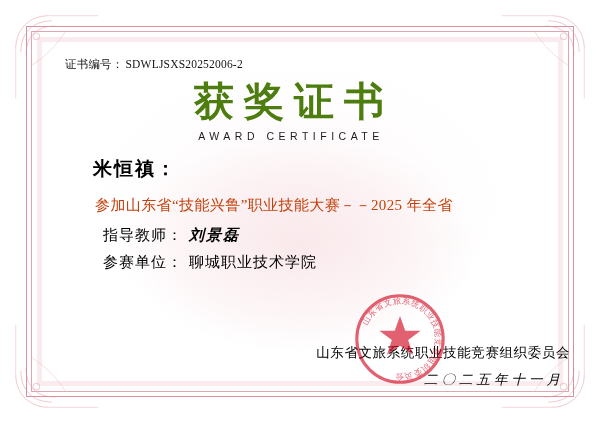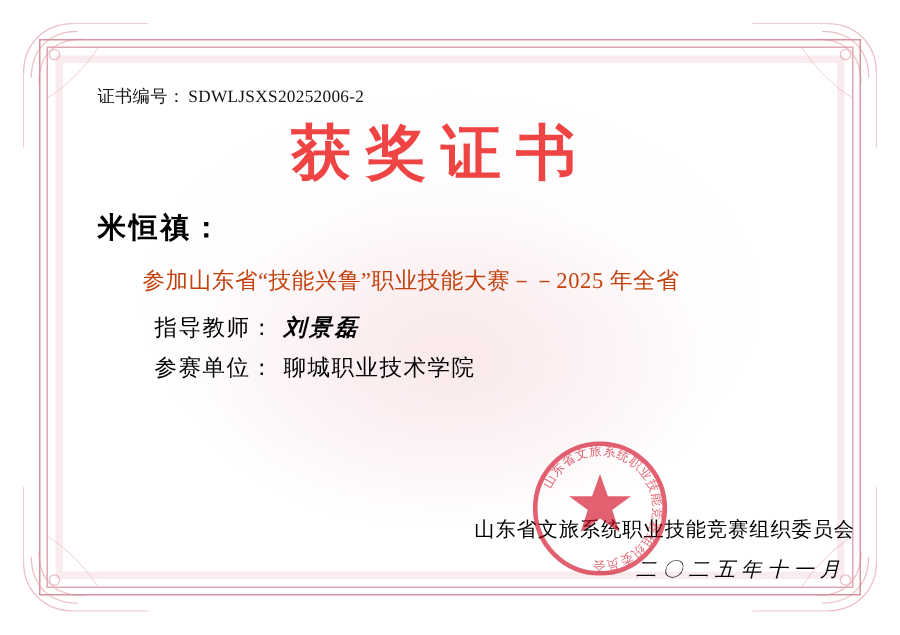--- a/index.html
+++ b/index.html
@@ -78,34 +78,35 @@
 
   .title-block {
     text-align: center;
     margin-top: 8px;
   }
   .title-cn {
     font-family: "Liberation Serif", serif;
     font-weight: 700;
     font-size: 40px;
     letter-spacing: 10px;
-    color: #ef4444;
+    color: #4d7c0f;
     line-height: 1.12;
     text-indent: 10px;
   }
   .title-en {
     font-size: 10.5px;
     letter-spacing: 4.5px;
     color: #1c1c1c;
     margin-top: 5px;
     text-indent: 4px;
   }
 
   .recipient {
     margin-top: 14px;
+    margin-left: 28px;
     font-family: "Liberation Serif", serif;
     font-weight: 700;
     font-size: 19px;
     letter-spacing: 2px;
     color: #000;
   }
 
   .body-lines {
     margin-top: 10px;
     font-family: "Liberation Serif", serif;
@@ -230,20 +231,21 @@
   <div class="frame-band"></div>
 
   <div class="content">
 
     <div class="cert-no">
       <span class="label">证书编号：</span><span class="value">SDWLJSXS20252006-2</span>
     </div>
 
     <div class="title-block">
       <div class="title-cn">获奖证书</div>
+      <div class="title-en">AWARD CERTIFICATE</div>
     </div>
 
     <div class="recipient">米恒禛：</div>
 
     <div class="body-lines">
       <div class="l1">参加山东省“技能兴鲁”职业技能大赛－－2025 年全省</div>
     </div>
 
 
     <div class="field-row teacher">

